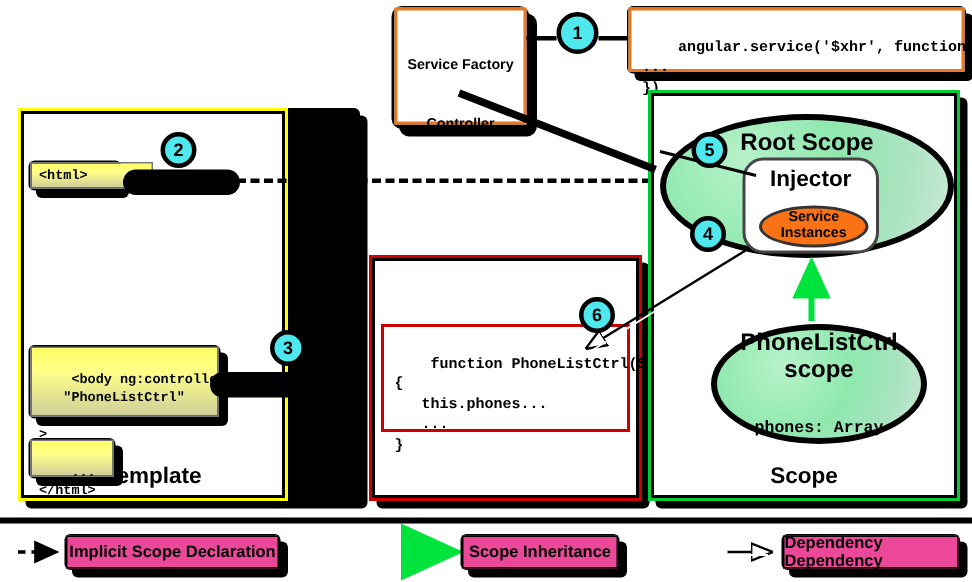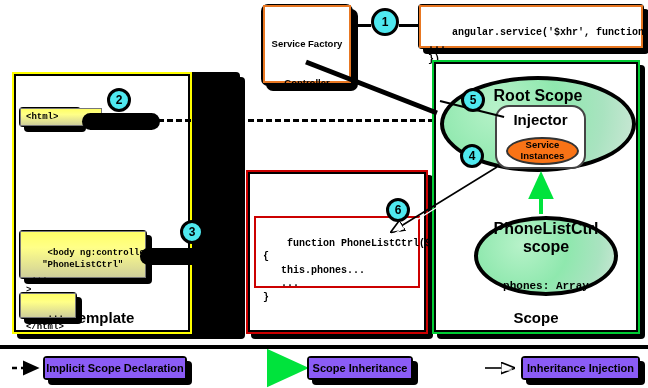--- a/index.html
+++ b/index.html
@@ -49,21 +49,21 @@
   .injector{background:#ffffff;border:2px solid #444;border-radius:14px;
             display:flex;flex-direction:column;align-items:center;}
   .injector .ij-title{font-size:15px;font-weight:bold;margin-top:4px;
                       font-family:"Liberation Sans",sans-serif;}
   .svc{border:2px solid #333;border-radius:50%;background:#f97316;
        display:flex;align-items:center;justify-content:center;
        flex-direction:column;font-size:9.5px;font-weight:bold;line-height:1.15;
        text-align:center;font-family:"Liberation Sans",sans-serif;}
 
   
-  .legend-box{background:#8b5cf6;border:1px solid #000;
+  .legend-box{background:#ec4899;border:1px solid #000;
               font-size:11px;font-weight:bold;color:#000;
               display:flex;align-items:center;justify-content:center;
               font-family:"Liberation Sans",sans-serif;}
 
   .dashline{border-top:3px dashed #000;}
   .blackbar{background:#000;border-radius:9px;}
   .solidline{background:#000;}
   svg{position:absolute;overflow:visible;}
 </style>
 </head>
@@ -217,20 +217,20 @@
     <span>Implicit Scope Declaration</span>
   </div>
 
   <div class="abs shadowed" style="left:307px;top:356px;width:106px;height:24px;background:#000;border-radius:4px;"></div>
   <div class="abs legend-box" style="left:308px;top:357px;width:104px;height:22px;">
     <span>Scope Inheritance</span>
   </div>
 
   <div class="abs shadowed" style="left:521px;top:356px;width:119px;height:24px;background:#000;border-radius:4px;"></div>
   <div class="abs legend-box" style="left:522px;top:357px;width:117px;height:22px;">
-    <span>Inheritance Injection</span>
+    <span>Dependency Dependency</span>
   </div>
 
   <div class="abs badge" style="left:371px;top:8px;width:28px;height:28px;">
     <span>1</span>
   </div>
 
 </div>
 
 </body></html>

